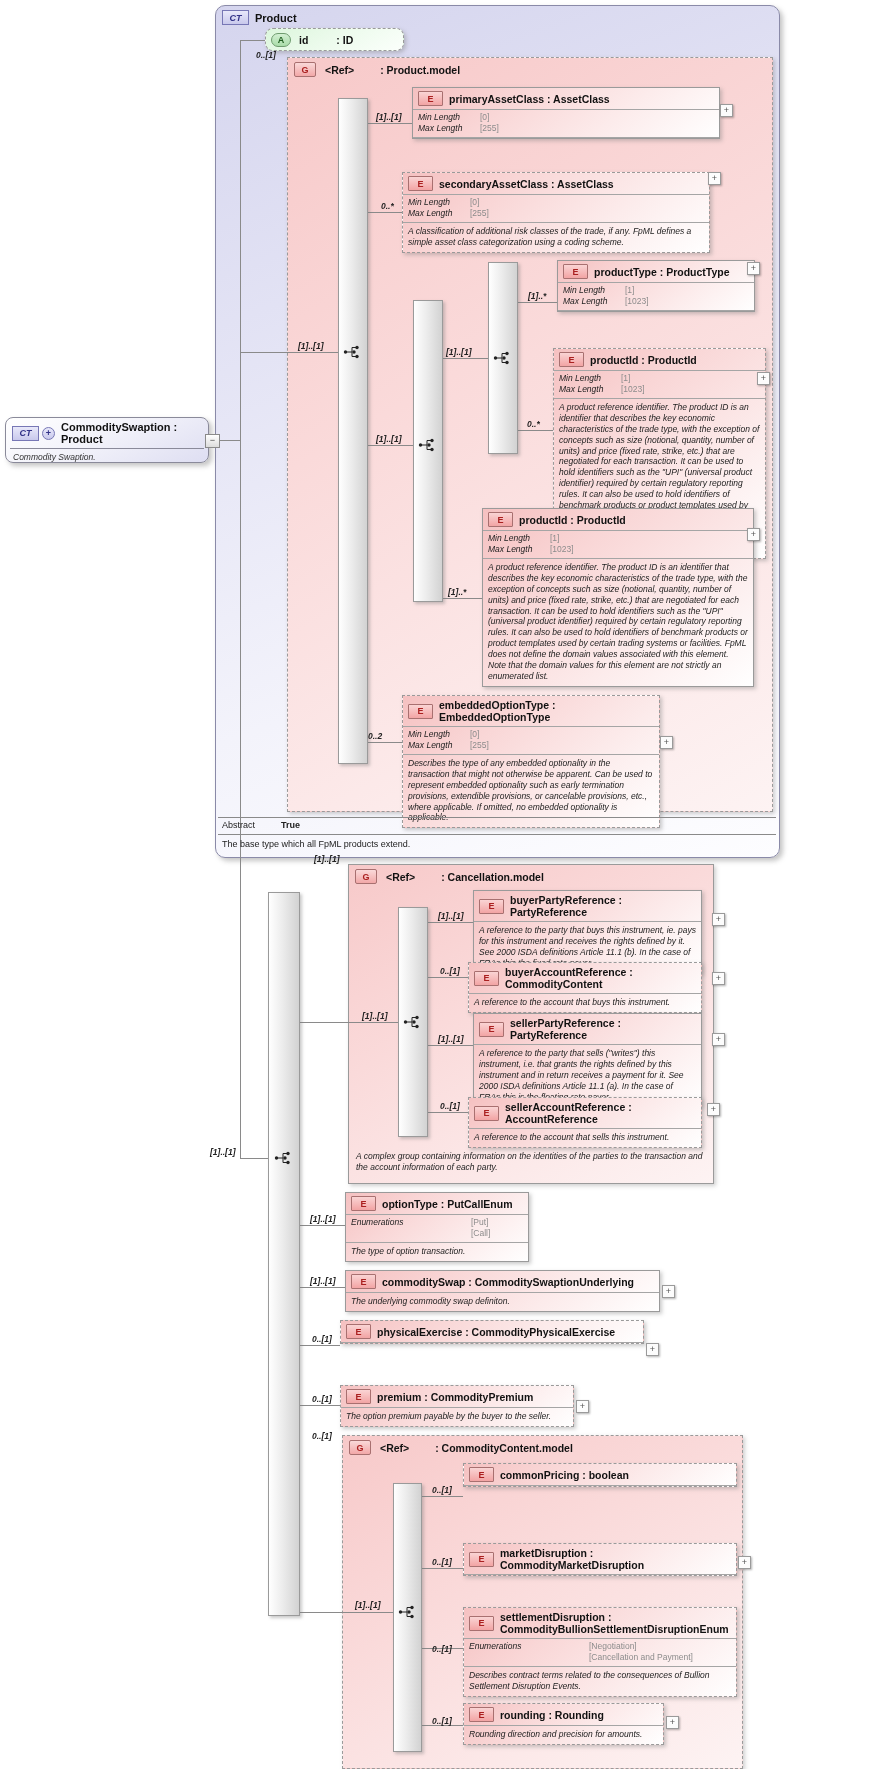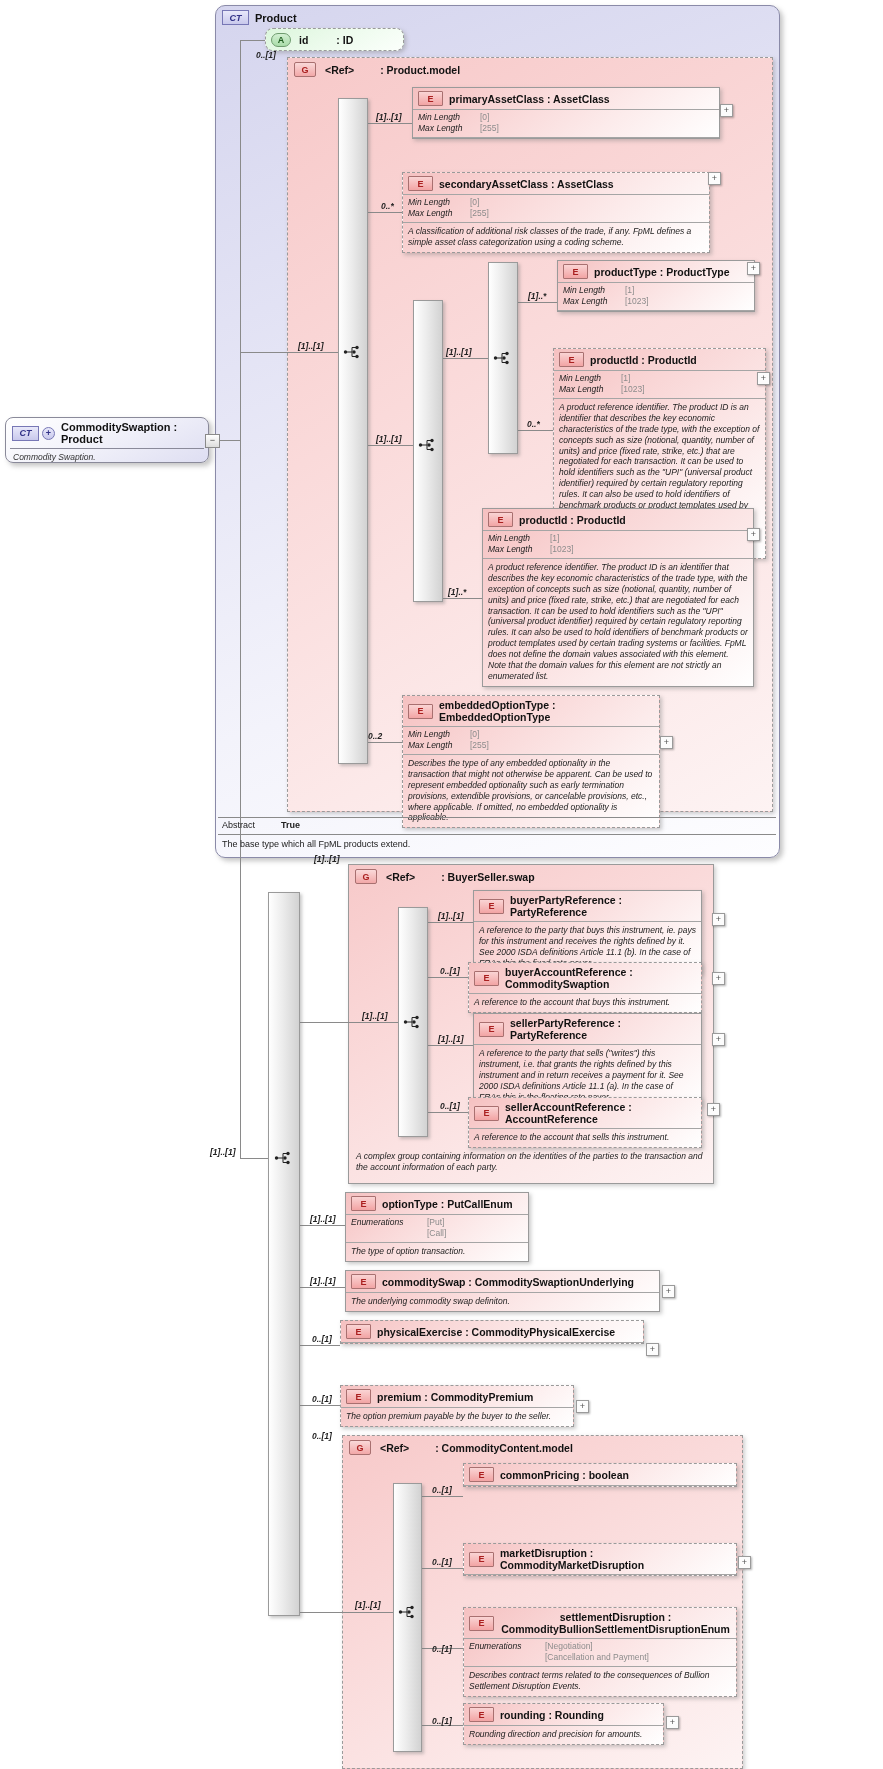--- a/index.html
+++ b/index.html
@@ -39,21 +39,21 @@
   .badge.e{width:23px;height:13px;font-size:9px;border:1px solid #a87070;border-radius:1px;color:#aa2020;
     background:linear-gradient(#fad4d4,#f2a4a4);}
   .derived{display:inline-flex;align-items:center;justify-content:center;width:11px;height:11px;border:1px solid #7777b5;border-radius:50%;
     background:linear-gradient(#e8e8fa,#c9c9ec);color:#333388;font-size:9px;font-weight:bold;margin-left:-3px;flex:none;}
   .facets{padding:2px 5px 3px;font-size:8.5px;font-style:italic;color:#222;border-bottom:1px solid #a5a5a5;}
   .frow{display:flex;line-height:1.3;}
   .flabel{width:62px;flex:none;}
   .fval{color:#8c8c8c;font-style:normal;}
   .enums{display:flex;padding:2px 5px 3px;font-size:8.5px;color:#222;border-bottom:1px solid #a5a5a5;}
   .enlabel{width:76px;flex:none;font-style:italic;}
-  .envals{color:#8c8c8c;}
+  .envals{color:#8c8c8c;margin-left:44px;}
   .envals div{line-height:1.3;}
   .desc{padding:3px 5px 4px;font-size:8.5px;font-style:italic;color:#222;line-height:1.28;}
   .lbl{position:absolute;font-size:8.5px;font-weight:bold;font-style:italic;color:#222;white-space:nowrap;}
   .bar{position:absolute;border:1px solid #9a9a9a;
     background:linear-gradient(to right,#ffffff 0%,#ececec 45%,#d2d2d2 100%);
     box-shadow:2px 2px 3px rgba(120,120,120,.4);}
   .bicon{position:absolute;width:18px;height:14px;}
   .plus{position:absolute;width:11px;height:11px;background:#fcfcfc;border:1px solid #9a9a9a;
     box-shadow:1px 1px 2px rgba(0,0,0,.3);font-size:9px;line-height:10px;text-align:center;color:#555;cursor:pointer;}
   .stub{position:absolute;width:13px;height:12px;background:linear-gradient(#ffffff,#dcdcdc);border:1px solid #8a8a8a;
@@ -81,21 +81,21 @@
       <span class="badge g">G</span>
       <span class="gref">&lt;Ref&gt;</span>
       <span class="gtitle">: Product.model</span>
     </div>
   </div>
 
   <div class="gbox solid" style="left:348px;top:864px;width:364px;height:318px;">
     <div class="ghead">
       <span class="badge g">G</span>
       <span class="gref">&lt;Ref&gt;</span>
-      <span class="gtitle">: BuyerSeller.swap</span>
+      <span class="gtitle">: Cancellation.model</span>
     </div>
   </div>
 
   <div class="gbox" style="left:342px;top:1435px;width:399px;height:332px;">
     <div class="ghead">
       <span class="badge g">G</span>
       <span class="gref">&lt;Ref&gt;</span>
       <span class="gtitle">: CommodityContent.model</span>
     </div>
   </div>
@@ -270,21 +270,21 @@
     <div class="ehead">
       <span class="badge e">E</span>
       <span class="elabel">buyerPartyReference : PartyReference</span>
     </div>
     <div class="desc">A reference to the party that buys this instrument, ie. pays for this instrument and receives the rights defined by it. See 2000 ISDA definitions Article 11.1 (b). In the case of FRAs this the fixed rate payer.</div>
   </div>
 
   <div class="ebox dashed" style="left:468px;top:962px;width:232px;">
     <div class="ehead">
       <span class="badge e">E</span>
-      <span class="elabel">buyerAccountReference : CommoditySwaption</span>
+      <span class="elabel">buyerAccountReference : CommodityContent</span>
     </div>
     <div class="desc">A reference to the account that buys this instrument.</div>
   </div>
 
   <div class="ebox" style="left:473px;top:1013px;width:227px;">
     <div class="ehead">
       <span class="badge e">E</span>
       <span class="elabel">sellerPartyReference : PartyReference</span>
     </div>
     <div class="desc">A reference to the party that sells ("writes") this instrument, i.e. that grants the rights defined by this instrument and in return receives a payment for it. See 2000 ISDA definitions Article 11.1 (a). In the case of FRAs this is the floating rate payer.</div>
@@ -348,21 +348,21 @@
   <div class="ebox dashed" style="left:463px;top:1543px;width:272px;">
     <div class="ehead">
       <span class="badge e">E</span>
       <span class="elabel">marketDisruption : CommodityMarketDisruption</span>
     </div>
   </div>
 
   <div class="ebox dashed" style="left:463px;top:1607px;width:272px;">
     <div class="ehead">
       <span class="badge e">E</span>
-      <span class="elabel" style="overflow-wrap:anywhere;text-align:center;">settlementDisruption : CommodityBullionSettlementDisruptionEnum</span>
+      <span class="elabel" style="overflow-wrap:anywhere;text-align:left;">settlementDisruption : CommodityBullionSettlementDisruptionEnum</span>
     </div>
     <div class="enums">
       <span class="enlabel">Enumerations</span>
       <span class="envals">
         <div>[Negotiation]</div>
         <div>[Cancellation and Payment]</div>
       </span>
     </div>
     <div class="desc">Describes contract terms related to the consequences of Bullion Settlement Disruption Events.</div>
   </div>

